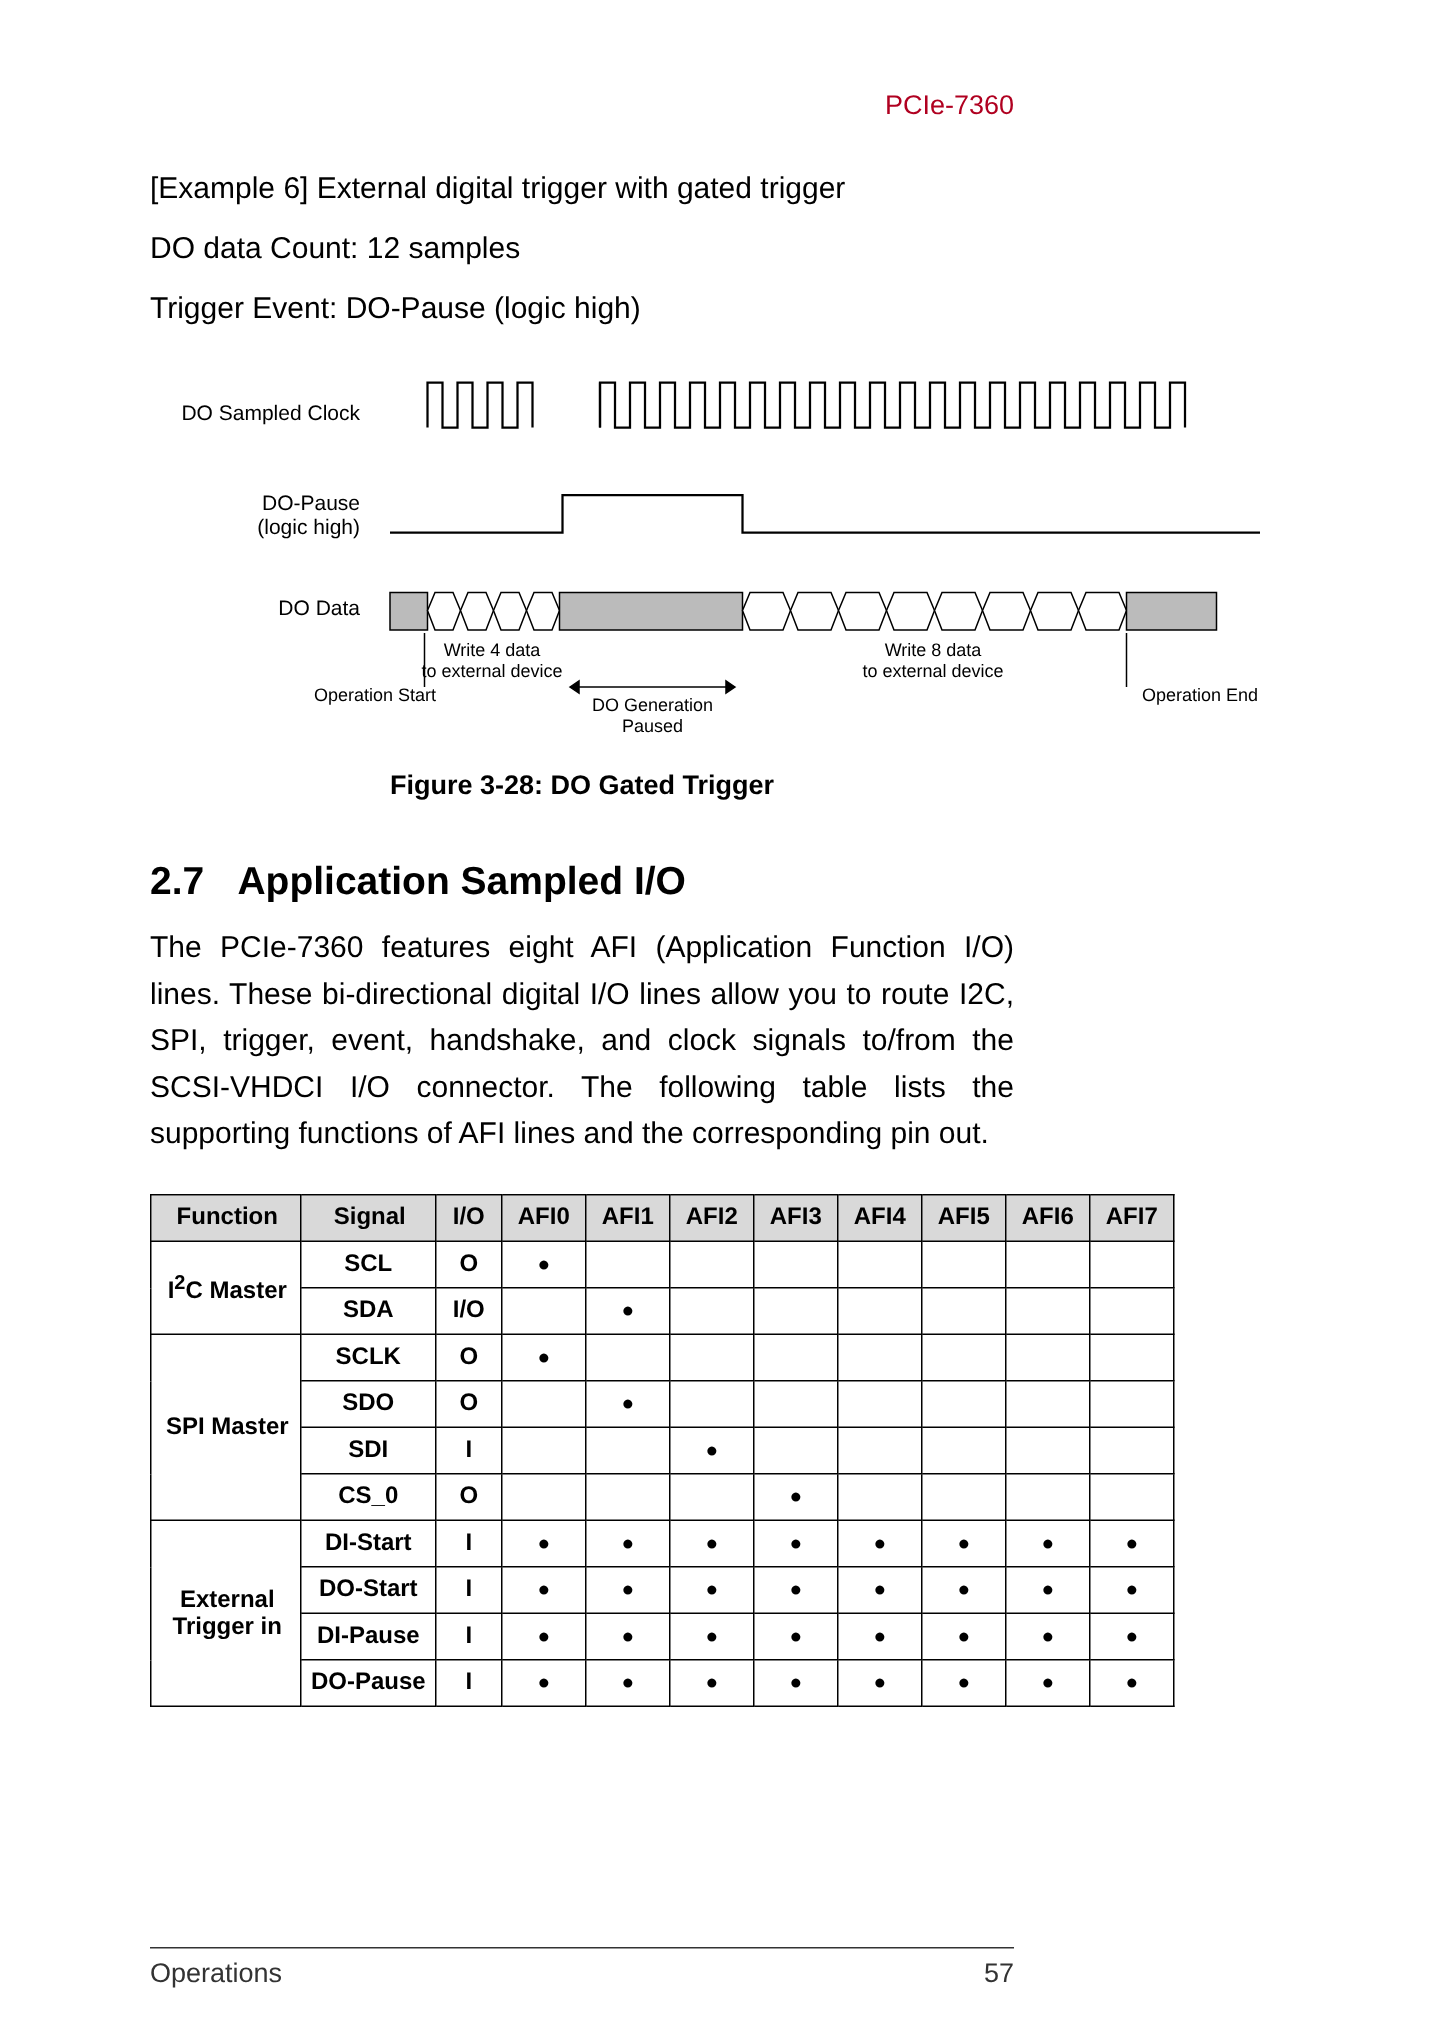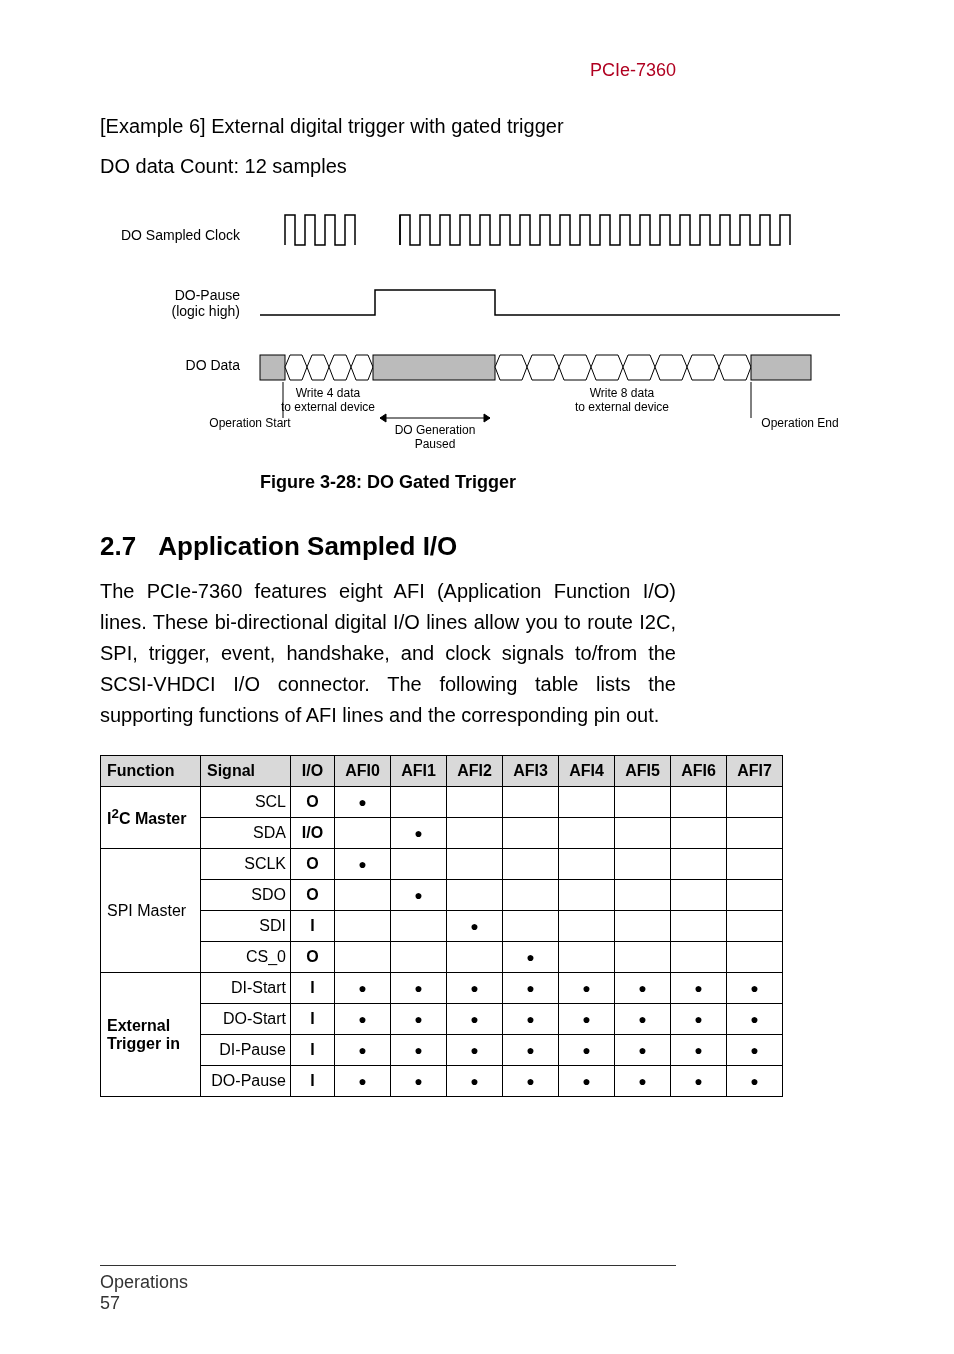--- a/index.html
+++ b/index.html
@@ -8,42 +8,43 @@
   .header-right { position: absolute; top: 60px; right: 80px; font-size: 18px; color: #b00020; }
   .body-text { font-size: 20px; line-height: 1.6; margin-bottom: 8px; }
   .fig-wrap { width: 100%; margin-top: 18px; }
   .fig-caption { text-align: center; font-weight: bold; font-size: 18px; margin-top: 8px; margin-bottom: 38px; }
   h2.section { font-size: 26px; font-weight: bold; margin-bottom: 14px; }
   .sec-num { display: inline-block; width: 52px; }
   .para { font-size: 20px; line-height: 1.55; text-align: justify; margin-bottom: 24px; }
   table.afi { border-collapse: collapse; width: 100%; table-layout: fixed; }
   table.afi th, table.afi td { border: 1px solid #000; font-size: 16px; padding: 6px 4px; text-align: center; vertical-align: middle; }
   table.afi th { background: #d9d9d9; font-weight: bold; }
-  table.afi th.func, table.afi td.func { text-align: left; padding-left: 6px; }
-  table.afi td.signal { font-weight: normal; text-align: right; }
+  table.afi th.func, table.afi td.func { text-align: center; padding-left: 6px; }
+  table.afi td.signal { font-weight: bold; }
   col.c-func { width: 100px; }
   col.c-sig { width: 90px; }
   col.c-io { width: 44px; }
   col.c-afi { width: 56px; }
   .dot { font-size: 14px; }
-  .footer { position: absolute; bottom: 40px; left: 100px; right: 80px; border-top: 1px solid #333; padding-top: 6px; display: flex; justify-content: space-between; font-size: 18px; color: #333; flex-direction: column; }
+  .footer { position: absolute; bottom: 28px; left: 100px; right: 80px; border-top: 1px solid #333; padding-top: 6px; display: flex; justify-content: space-between; font-size: 18px; color: #333; }
   .top-gap { height: 50px; }
   
   .timing-svg text { font-family: Arial, Helvetica, sans-serif; }
 </style>
 </head>
 <body>
 <div class="page">
 
 <div class="header-right">PCIe-7360</div>
 
 <div class="top-gap"></div>
 
 <p class="body-text">[Example 6] External digital trigger with gated trigger</p>
 <p class="body-text">DO data Count: 12 samples</p>
+<p class="body-text">Trigger Event: DO-Pause (logic high)</p>
 
 <div class="fig-wrap">
 <svg class="timing-svg" viewBox="0 0 760 260" width="760" height="260">
 
   <text x="140" y="40" text-anchor="end" font-size="14">DO Sampled Clock</text>
 
   <g stroke="#000" stroke-width="1.5" fill="none">
 
     <path d="M160 40 L740 40" stroke-width="0"></path>
 
@@ -177,21 +178,21 @@
           <td></td>
           <td><span class="dot">●</span></td>
           <td></td>
           <td></td>
           <td></td>
           <td></td>
           <td></td>
           <td></td>
         </tr>
         <tr>
-          <td class="func" rowspan="4" style="font-weight: normal;">SPI Master</td>
+          <td class="func" rowspan="4" style="font-weight: bold;">SPI Master</td>
           <td class="signal">SCLK</td>
           <td style="font-weight: bold;">O</td>
           <td><span class="dot">●</span></td>
           <td></td>
           <td></td>
           <td></td>
           <td></td>
           <td></td>
           <td></td>
           <td></td>

